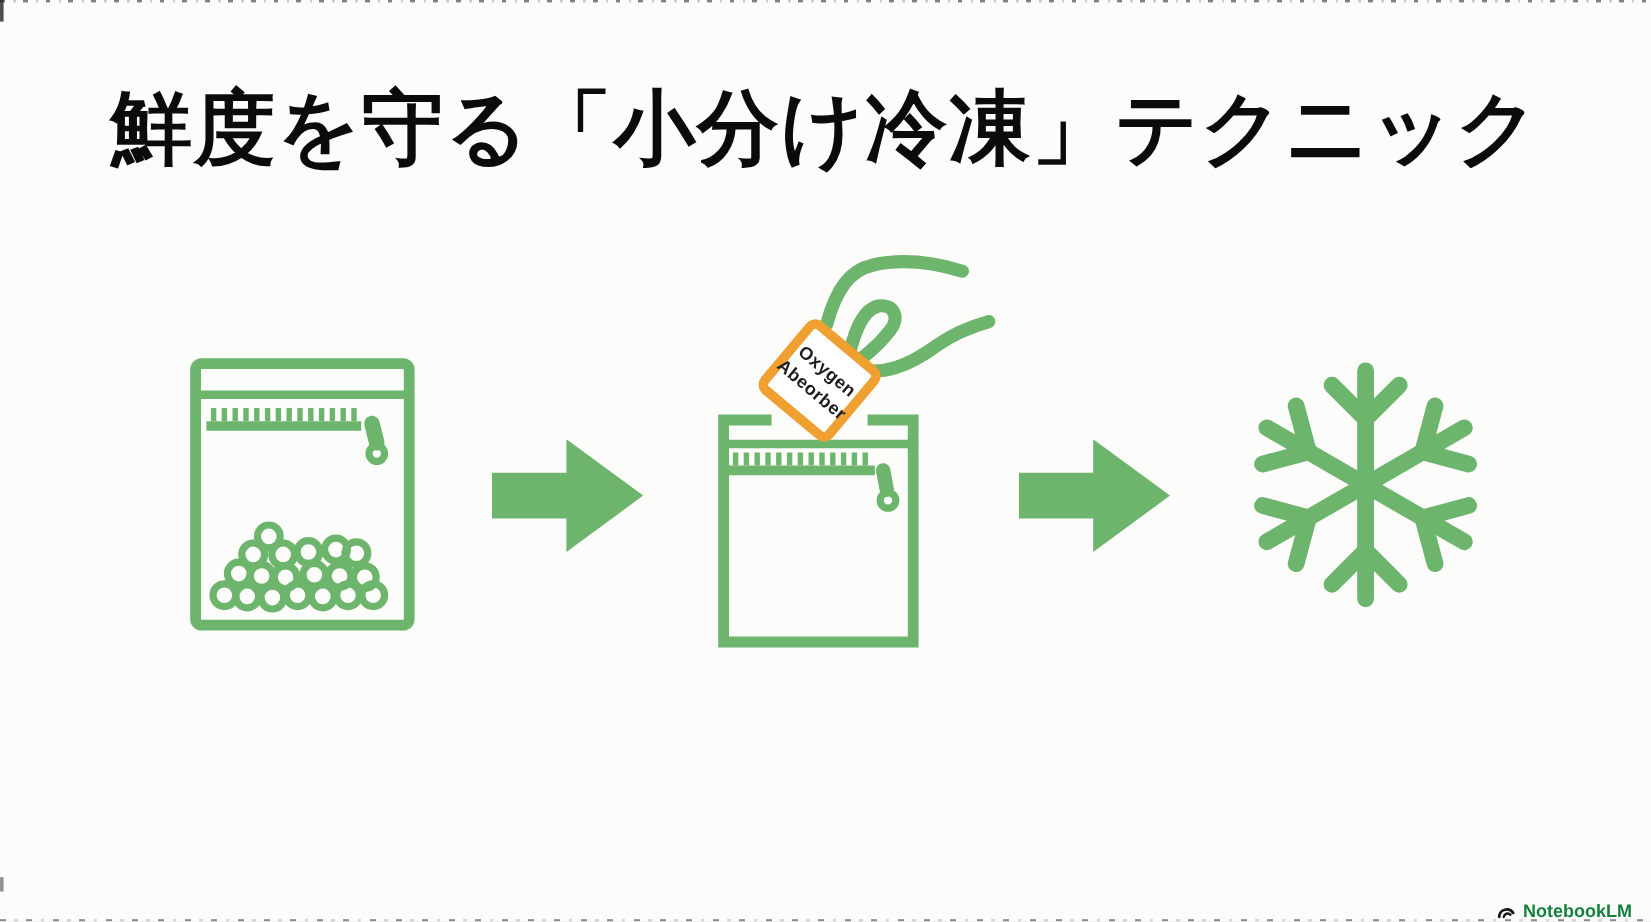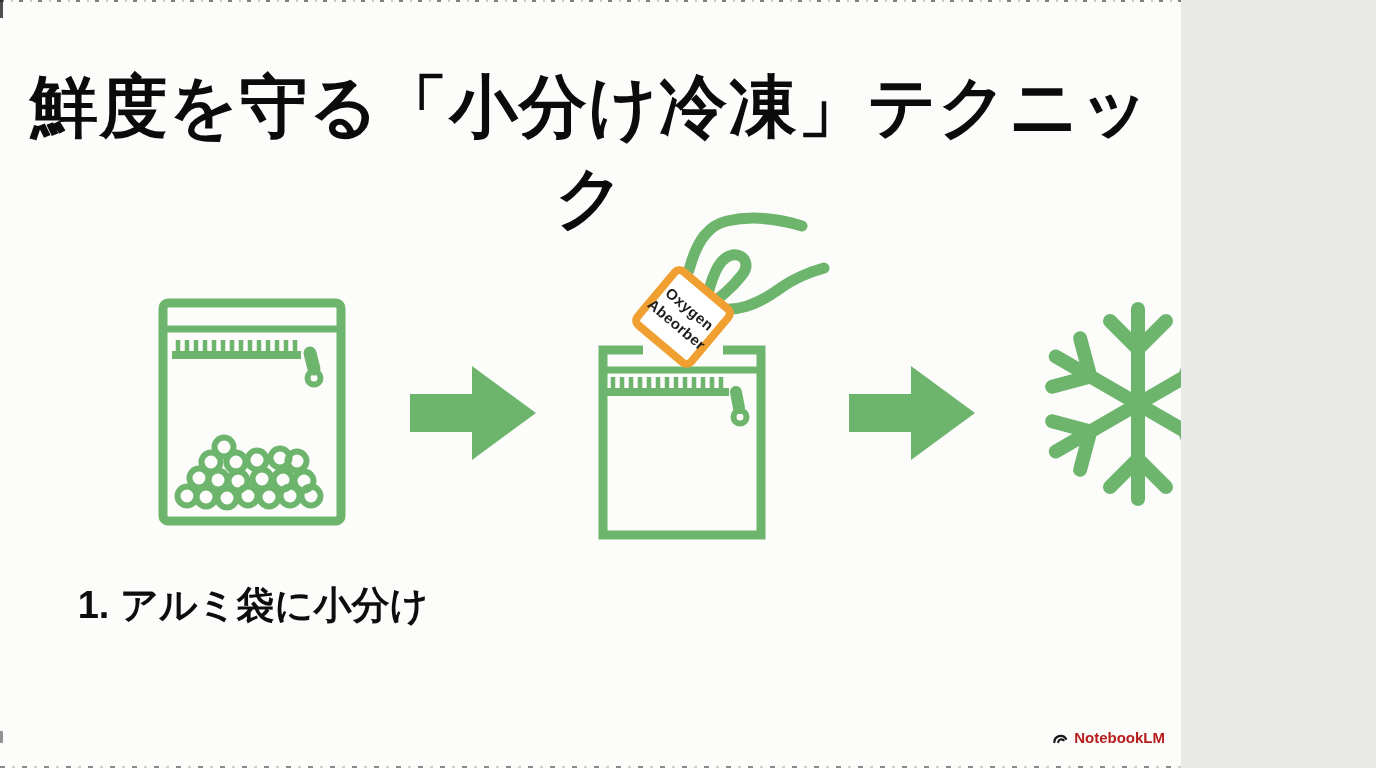--- a/index.html
+++ b/index.html
@@ -1,18 +1,18 @@
 <!DOCTYPE html>
 <html style="--green: #6db56d; --orange: #f0a030; --ink: #121212; --background: #fcfcfb;"><head>
 <meta charset="utf-8">
 <style>
   html,body{margin:0;padding:0;background:#e9e9e7;}
   .canvas{
     position:relative;
-    width:1181px;height:768px;
+    width:1376px;height:768px;
     background:var(--background,#fcfcfb);
     overflow:hidden;
     font-family:"Liberation Sans","DejaVu Sans",sans-serif;
     color:var(--ink,#121212);
   }
   
   .edge-artifact{position:absolute;left:0;right:0;height:2px;pointer-events:none;}
   .edge-top{top:0;background:repeating-linear-gradient(90deg,rgba(25,25,25,.55) 0 4px,transparent 4px 11px,rgba(25,25,25,.22) 11px 13px,transparent 13px 19px);}
   .edge-bottom{bottom:0;background:repeating-linear-gradient(90deg,rgba(25,25,25,.5) 0 5px,transparent 5px 12px,rgba(25,25,25,.2) 12px 15px,transparent 15px 22px);}
   .mark-tl{position:absolute;left:0;top:0;width:3px;height:18px;background:rgba(20,20,20,.75);}
@@ -45,23 +45,23 @@
   .l2{left:500px;width:396px;}
   .l3{left:940px;width:400px;}
   .sub{font-size:33px;font-weight:700;margin-top:10px;}
 
   .packet-text{
     font-family:"Liberation Sans","DejaVu Sans",sans-serif;
     font-size:15px;font-weight:700;letter-spacing:.4px;fill:#1d1d1d;
   }
 
   .watermark{
-    position:absolute;right:16px;bottom:22px;
+    position:absolute;right:16px;bottom:0;
     display:flex;align-items:center;gap:5px;
-    font-size:15px;font-weight:700;color:#b91c1c;
+    font-size:15px;font-weight:700;color:#15803d;
   }
   .wm-icon{width:17px;height:17px;}
 </style>
 </head>
 <body>
 
 <div class="canvas">
 
   <div class="edge-artifact edge-top"></div>
   <div class="edge-artifact edge-bottom"></div>
@@ -158,21 +158,20 @@
           <path d="M-28 -83 L0 -55 L28 -83"></path>
         </g>
       <g transform="rotate(300)">
           <path d="M0 4 L0 -95"></path>
           <path d="M-28 -83 L0 -55 L28 -83"></path>
         </g>
     </g>
   </svg>
 
   <div class="label l1">
-    <div>1. アルミ袋に小分け</div>
   </div>
 
   <div class="watermark">
     <svg class="wm-icon" viewBox="0 0 16 16" aria-hidden="true">
       <path d="M2.2 12.3 A6 6 0 0 1 13.2 9.2" fill="none" stroke="#161616" stroke-width="2.1" stroke-linecap="round"></path>
       <path d="M5.8 12.3 A3.1 3.1 0 0 1 11 10.6" fill="none" stroke="#161616" stroke-width="2" stroke-linecap="round"></path>
     </svg>
     <span>NotebookLM</span>
   </div>
 

